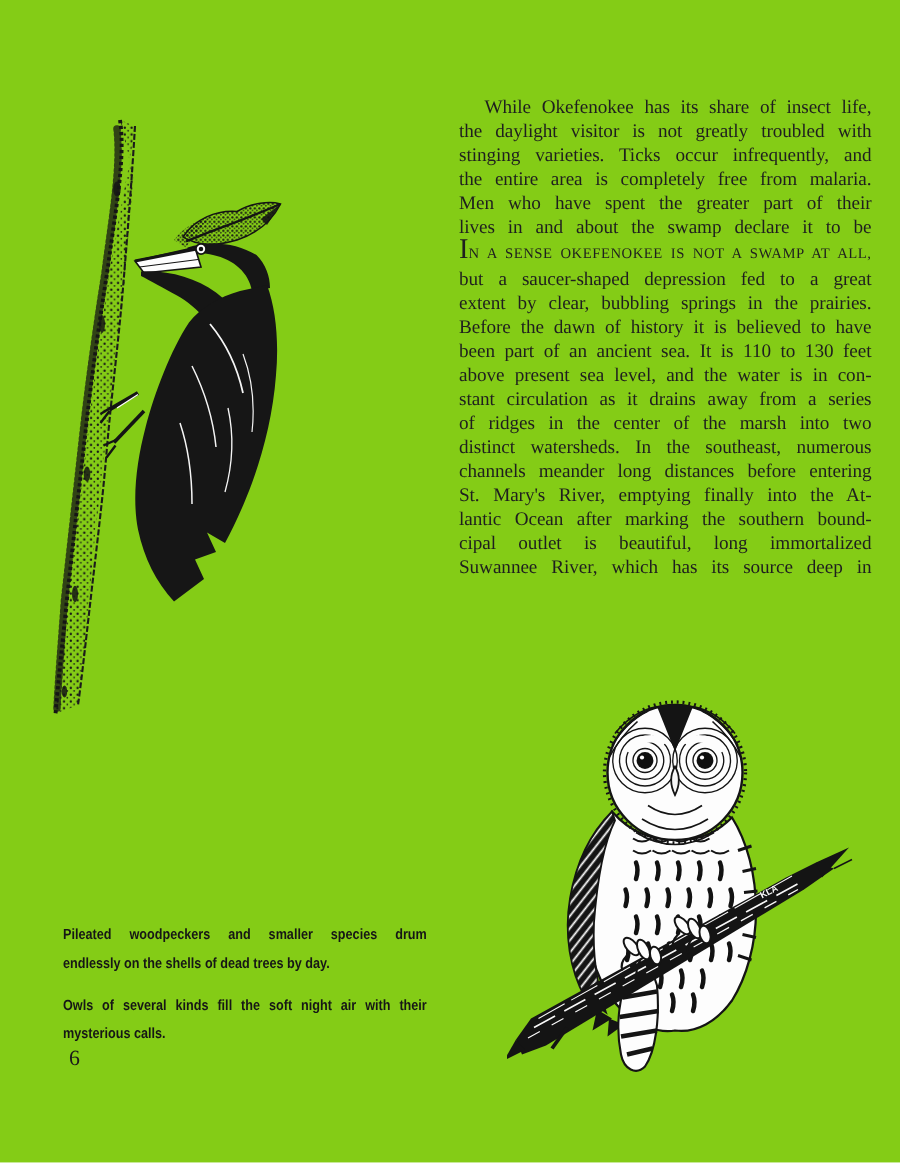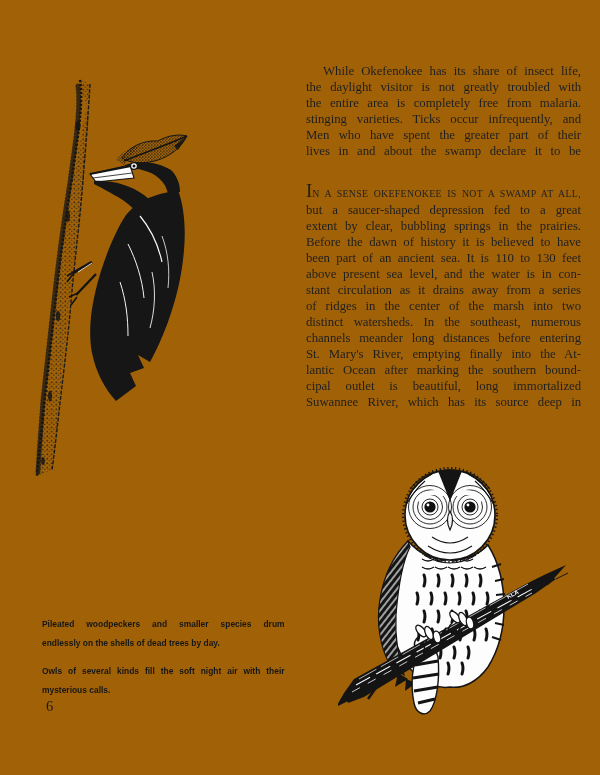--- a/index.html
+++ b/index.html
@@ -1,28 +1,28 @@
 <!DOCTYPE html>
 <html lang="en"><head>
 <meta charset="utf-8">
 <style>
   html,body{margin:0;padding:0;background:#ffffff;}
   .page{
-    position:relative;width:600px;height:775px;background:#a16207;
+    position:relative;width:600px;height:775px;background:#84cc16;
     font-family:"Liberation Serif",serif;color:#1f1f1f;overflow:hidden;
   }
   
   .text-col{
     position:absolute;left:306px;top:63px;width:275px;
     font-size:12.8px;line-height:16px;letter-spacing:-0.05px;
   }
   .tline{text-align:justify;text-align-last:justify;white-space:normal;}
   .tlast{text-align-last:left;}
   .tindent{text-indent:17px;}
-  .para2{margin-top:24px;}
+  .para2{}
   .p2-lead{text-align:justify;text-align-last:justify;line-height:16px;}
   .sc-init{font-size:19px;line-height:16px;}
   .sc-rest{font-size:9.8px;letter-spacing:0.35px;}
   
   .captions{
     position:absolute;left:42px;top:614px;width:282px;
     transform:scaleX(0.86);transform-origin:0 0;
     font-family:"Liberation Sans",sans-serif;font-weight:bold;
     font-size:9.8px;line-height:19px;color:#161616;
   }
@@ -97,22 +97,22 @@
       <path stroke="#141414" stroke-width="2.4" fill="none" d="M68,208 L48,229"></path>
       <path stroke="#141414" stroke-width="1.6" fill="none" d="M47,205 l-8,5 M45,208 l-6,8 M50,227 l-9,4 M49,231 l-6,8"></path>
       <path stroke="#ffffff" stroke-width="0.8" fill="none" d="M64,197 L50,206"></path>
     </g>
   </svg>
 
   <div class="text-col">
     <div>
         <div class="tline tindent">While Okefenokee has its share of insect life,</div>
         <div class="tline">the daylight visitor is not greatly troubled with</div>
+        <div class="tline">stinging varieties. Ticks occur infrequently, and</div>
         <div class="tline">the entire area is completely free from malaria.</div>
-        <div class="tline">stinging varieties. Ticks occur infrequently, and</div>
         <div class="tline">Men who have spent the greater part of their</div>
         <div class="tline">lives in and about the swamp declare it to be</div>
       </div>
     <div class="para2">
       <div class="p2-lead">
         <span class="sc-init">I</span><span class="sc-rest">N A SENSE OKEFENOKEE IS NOT A SWAMP AT ALL,</span>
       </div>
       <div>
           <div class="tline">but a saucer-shaped depression fed to a great</div>
           <div class="tline">extent by clear, bubbling springs in the prairies.</div>

